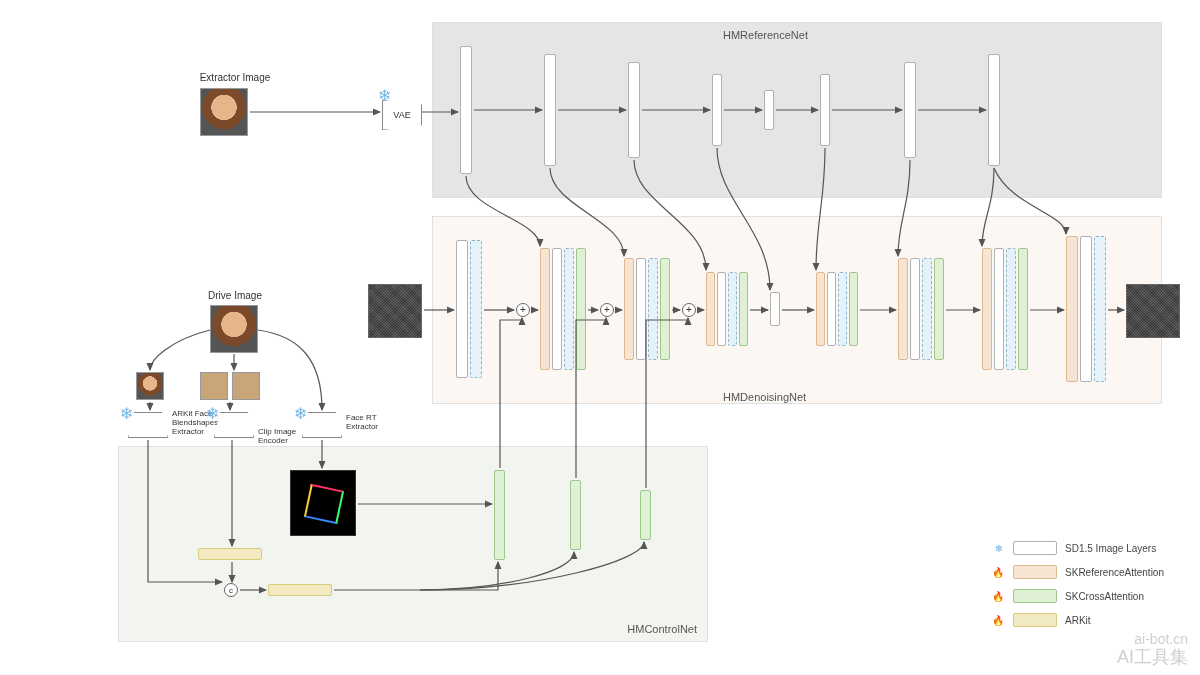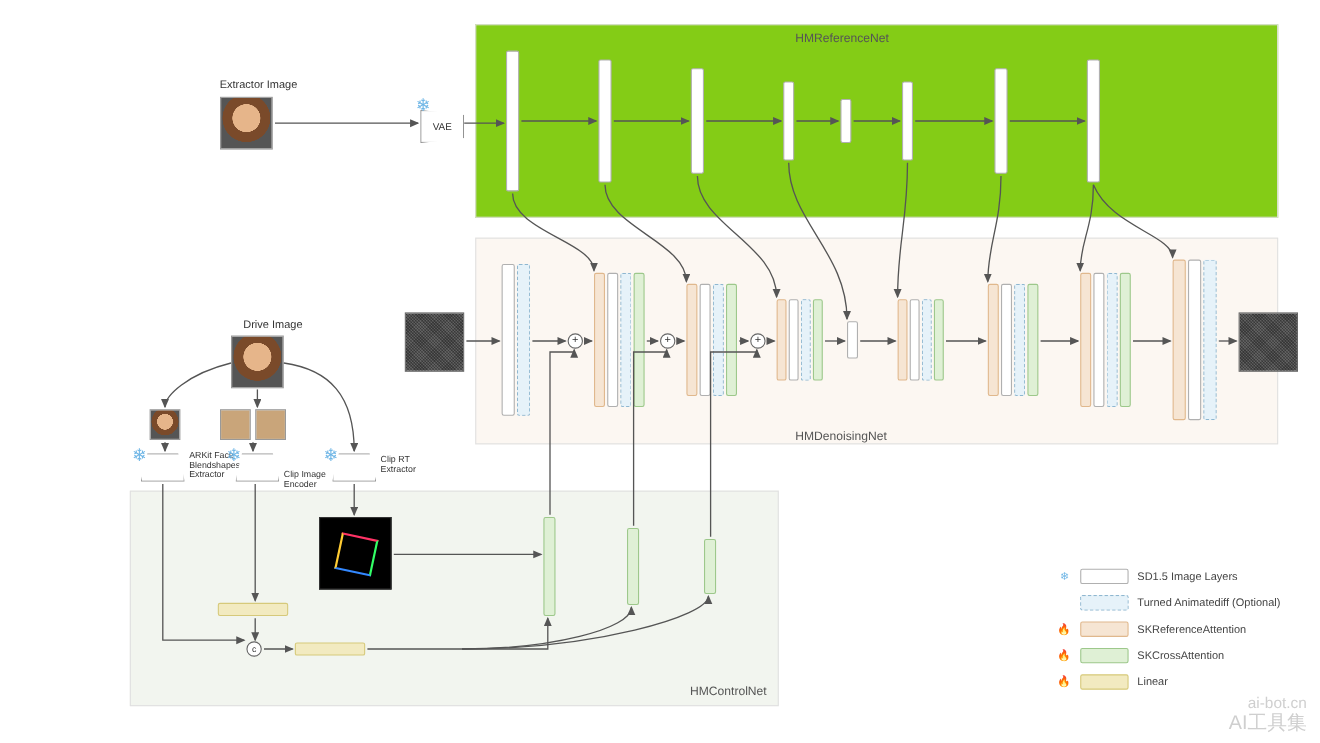--- a/index.html
+++ b/index.html
@@ -11,21 +11,21 @@
     background: #fff;
     width: 1200px;
     height: 675px;
     position: relative;
     overflow: hidden;
   }
   .panel {
     position: absolute;
     border: 1px solid #e0e0e0;
   }
-  .panel-refnet { background: #84cc16; }
+  .panel-refnet { background: #e5e5e5; }
   .panel-denoise { background: #fcf7f2; }
   .panel-control { background: #f2f5ef; }
   .panel-label {
     position: absolute;
     font-size: 11px;
     color: #555;
   }
   .block {
     position: absolute;
     border-radius: 2px;
@@ -218,40 +218,40 @@
 
 <div class="block ref-attn" style="left:982px; top:248px; width:10px; height:122px;"></div>
 <div class="block sd-layer" style="left:994px; top:248px; width:10px; height:122px;"></div>
 <div class="block anim-layer" style="left:1006px;top:248px; width:10px; height:122px;"></div>
 <div class="block cross-attn" style="left:1018px;top:248px; width:10px; height:122px;"></div>
 
 <div class="block ref-attn" style="left:1066px;top:236px; width:12px; height:146px;"></div>
 <div class="block sd-layer" style="left:1080px;top:236px; width:12px; height:146px;"></div>
 <div class="block anim-layer" style="left:1094px;top:236px; width:12px; height:146px;"></div>
 
-<div class="caption" style="left:195px; top:290px; width:80px;text-align:right;">Drive Image</div>
+<div class="caption" style="left:195px; top:290px; width:80px;">Drive Image</div>
 <div class="img-box face" style="left:210px; top:305px;"></div>
 <div class="img-box small face" style="left:136px; top:372px;"></div>
 <div class="img-box small eyes" style="left:200px; top:372px;"></div>
 <div class="img-box small eyes" style="left:232px; top:372px;"></div>
 
 <div class="trap-down" style="left:128px; top:412px;"></div>
 <div class="snowflake" style="left:120px; top:404px;">❄</div>
 <div class="trap-label" style="left:172px; top:410px; white-space:pre-line;">ARKit Face
 Blendshapes
 Extractor</div>
 
 <div class="trap-down" style="left:214px; top:412px;"></div>
 <div class="snowflake" style="left:206px; top:404px;">❄</div>
 <div class="trap-label" style="left:258px; top:428px; white-space:pre-line;">Clip Image
 Encoder</div>
 
 <div class="trap-down" style="left:302px; top:412px;"></div>
 <div class="snowflake" style="left:294px; top:404px;">❄</div>
-<div class="trap-label" style="left:346px; top:414px; white-space:pre-line;">Clip RT
+<div class="trap-label" style="left:346px; top:414px; white-space:pre-line;">Face RT
 Extractor</div>
 
 <div class="rgb-box" style="left:290px; top:470px;"></div>
 
 <div class="block linear" style="left:198px; top:548px; width:64px; height:12px;"></div>
 <div class="block linear" style="left:268px; top:584px; width:64px; height:12px;"></div>
 <div class="concat-circle" style="left:224px; top:583px;">
     <span>c</span>
   </div>
 
@@ -326,37 +326,32 @@
   </g>
 </svg>
 
 <div class="legend">
   <div class="legend-row">
     <span class="legend-icon" style="color:#6fb6e6;">❄</span>
     <span class="legend-swatch sd-layer"></span>
     <span class="legend-text">SD1.5 Image Layers</span>
   </div>
   <div class="legend-row">
-    <span class="legend-icon"></span>
-    <span class="legend-swatch anim-layer"></span>
-    <span class="legend-text">Turned Animatediff (Optional)</span>
-  </div>
-  <div class="legend-row">
     <span class="legend-icon" style="color:#f07b2a;">🔥</span>
     <span class="legend-swatch ref-attn"></span>
     <span class="legend-text">SKReferenceAttention</span>
   </div>
   <div class="legend-row">
     <span class="legend-icon" style="color:#f07b2a;">🔥</span>
     <span class="legend-swatch cross-attn"></span>
     <span class="legend-text">SKCrossAttention</span>
   </div>
   <div class="legend-row">
     <span class="legend-icon" style="color:#f07b2a;">🔥</span>
     <span class="legend-swatch linear"></span>
-    <span class="legend-text">Linear</span>
+    <span class="legend-text">ARKit</span>
   </div>
 </div>
 
 <div class="watermark">
   <div>ai-bot.cn</div>
   <div style="font-size:18px;">AI工具集</div>
 </div>
 
 </body></html>

